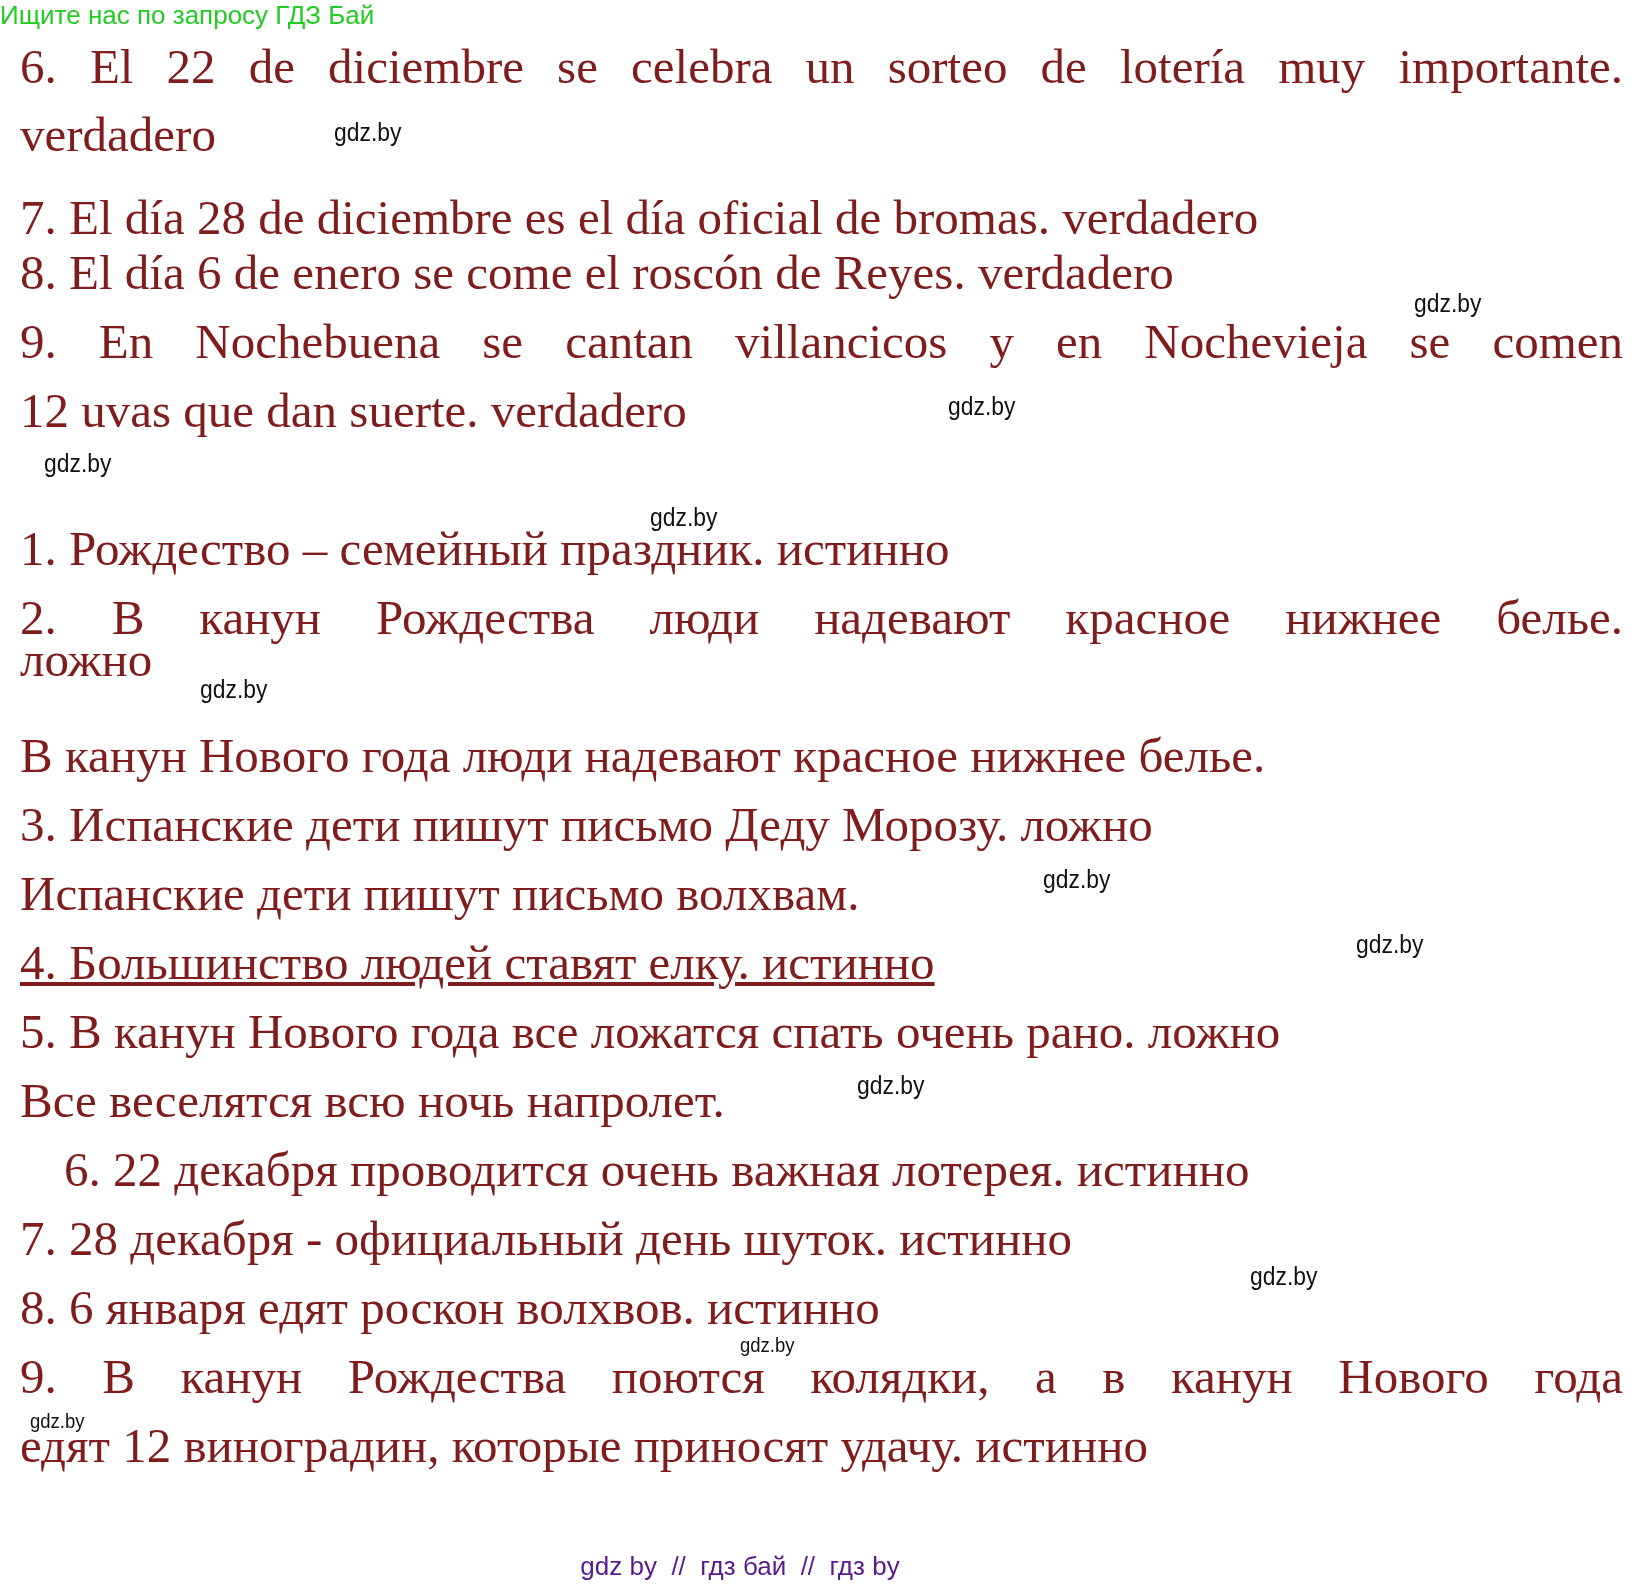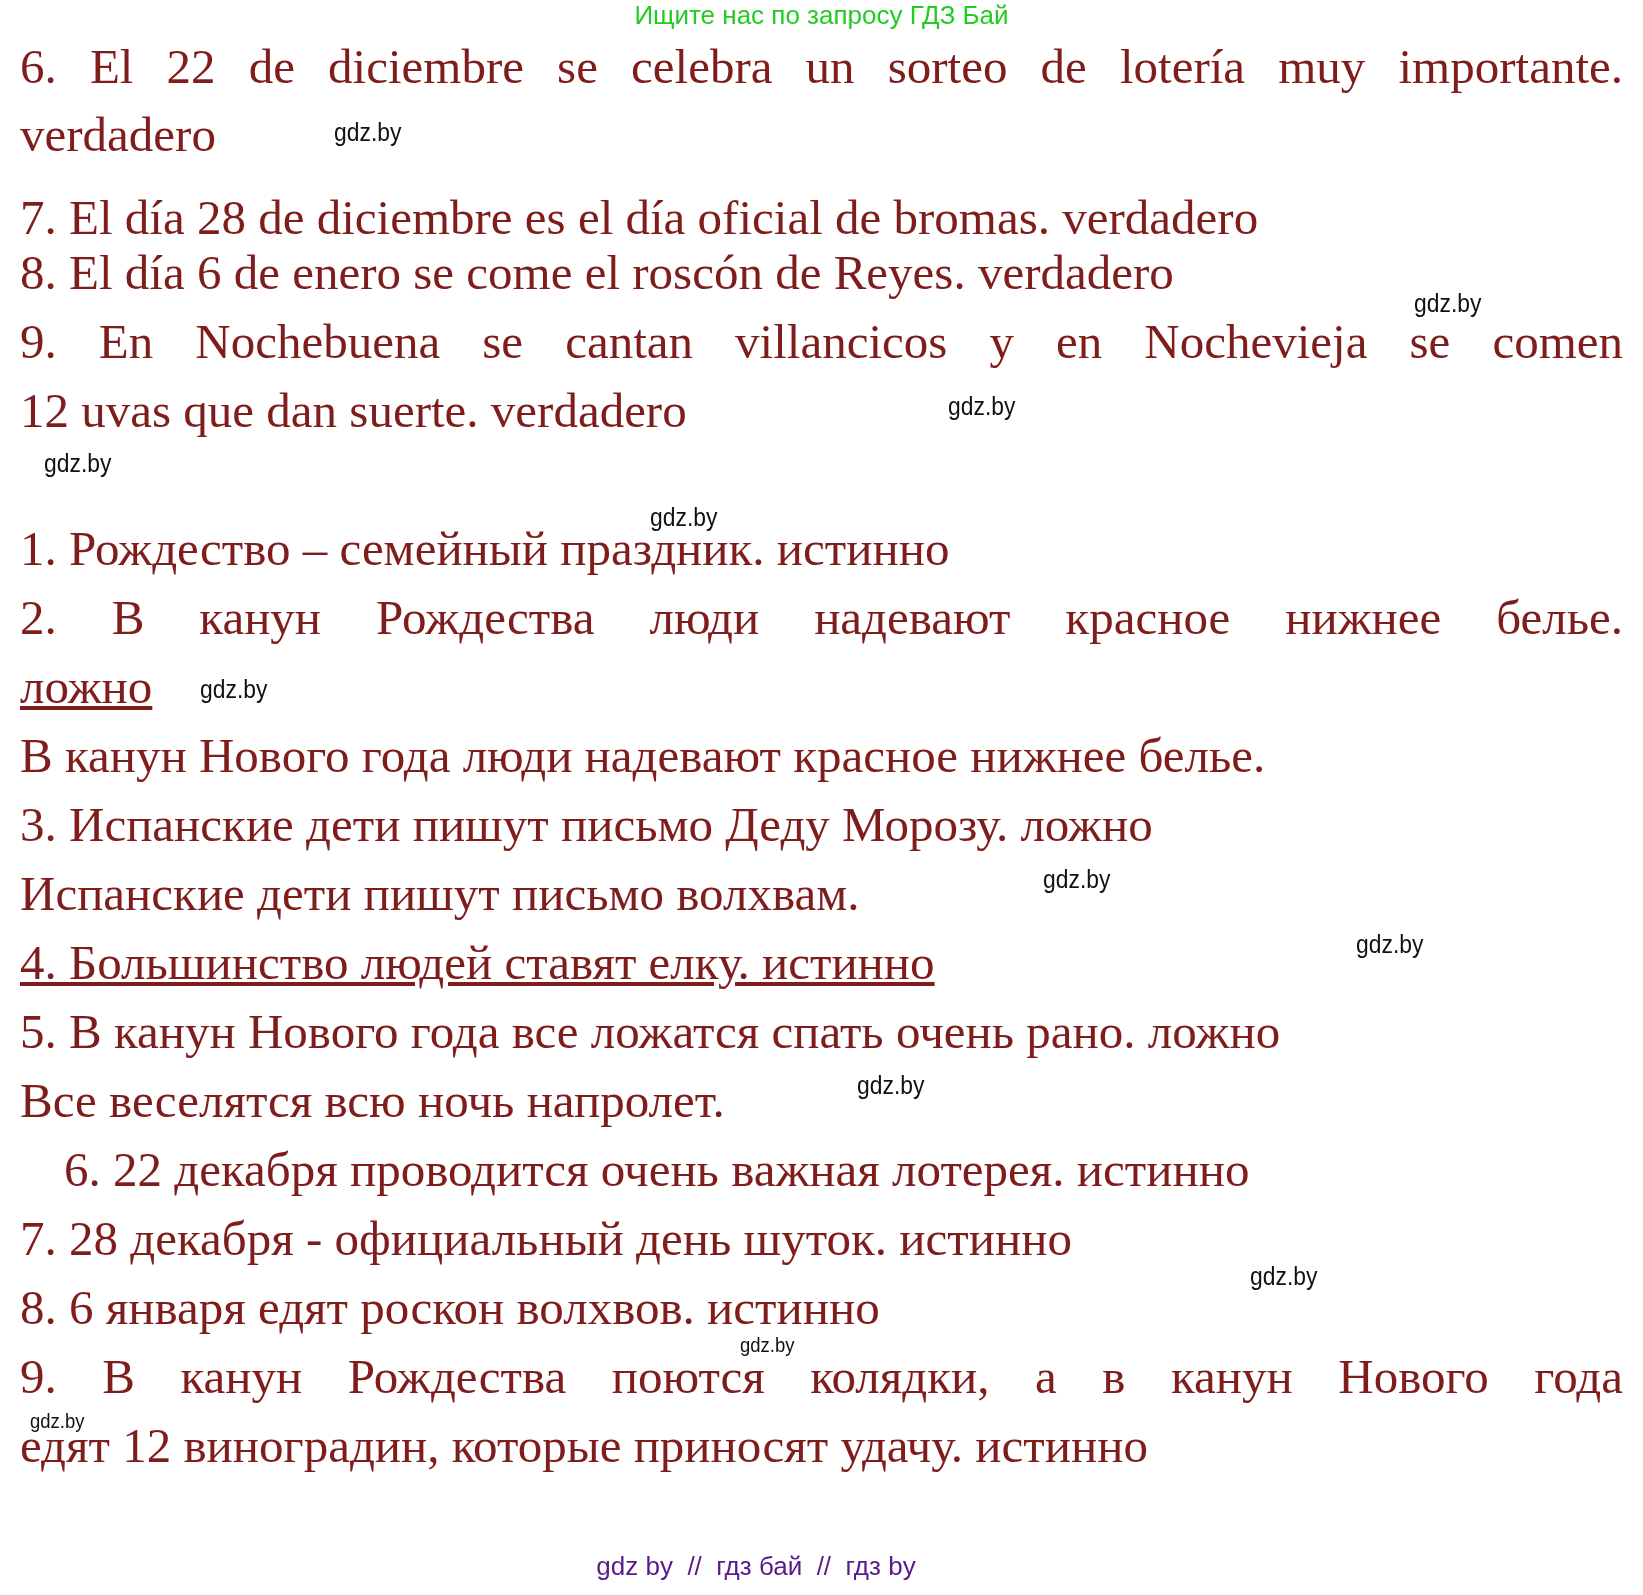--- a/index.html
+++ b/index.html
@@ -11,38 +11,36 @@
       width: 1643px;
       height: 1595px;
       position: relative;
       overflow: hidden;
     }
     .header-banner {
       position: absolute;
       top: 0;
       left: 0;
       width: 1643px;
-      text-align: center;
       font-family: "Liberation Sans", sans-serif;
       font-size: 26px;
       line-height: 30px;
       color: #22cc22;
     }
     .footer-banner {
       position: absolute;
       top: 1548px;
       left: 0;
       width: 1480px;
       text-align: center;
       font-family: "Liberation Sans", sans-serif;
       font-size: 26px;
       line-height: 36px;
       color: #5a1a8c;
       white-space: pre;
-      margin-left: 16px;
     }
     .line {
       position: absolute;
       left: 20px;
       font-family: "Liberation Serif", serif;
       font-size: 49px;
       line-height: 58px;
       color: #7f1d1d;
       white-space: nowrap;
     }
@@ -68,21 +66,21 @@
 
 <div class="line justify" style="top:38px;">6. El 22 de diciembre se celebra un sorteo de lotería muy importante.</div>
 <div class="line" style="top:106px;">verdadero</div>
 <div class="line" style="top:189px;">7. El día 28 de diciembre es el día oficial de bromas. verdadero</div>
 <div class="line" style="top:244px;">8. El día 6 de enero se come el roscón de Reyes. verdadero</div>
 <div class="line justify" style="top:313px;">9. En Nochebuena se cantan villancicos y en Nochevieja se comen</div>
 <div class="line" style="top:382px;">12 uvas que dan suerte. verdadero</div>
 
 <div class="line" style="top:520px;">1. Рождество – семейный праздник. истинно</div>
 <div class="line justify" style="top:589px;">2. В канун Рождества люди надевают красное нижнее белье.</div>
-<div class="line" style="top:658px;text-decoration:underline;">ложно</div>
+<div class="line" style="top:631px;">ложно</div>
 <div class="line" style="top:727px;">В канун Нового года люди надевают красное нижнее белье.</div>
 <div class="line" style="top:796px;">3. Испанские дети пишут письмо Деду Морозу. ложно</div>
 <div class="line" style="top:865px;">Испанские дети пишут письмо волхвам.</div>
 <div class="line" style="top:934px;text-decoration:underline;">4. Большинство людей ставят елку. истинно</div>
 <div class="line" style="top:1003px;">5. В канун Нового года все ложатся спать очень рано. ложно</div>
 <div class="line" style="top:1072px;">Все веселятся всю ночь напролет.</div>
 <div class="line" style="top:1141px;margin-left:44px;">6. 22 декабря проводится очень важная лотерея. истинно</div>
 <div class="line" style="top:1210px;">7. 28 декабря - официальный день шуток. истинно</div>
 <div class="line" style="top:1279px;">8. 6 января едят роскон волхвов. истинно</div>
 <div class="line justify" style="top:1348px;">9. В канун Рождества поются колядки, а в канун Нового года</div>

